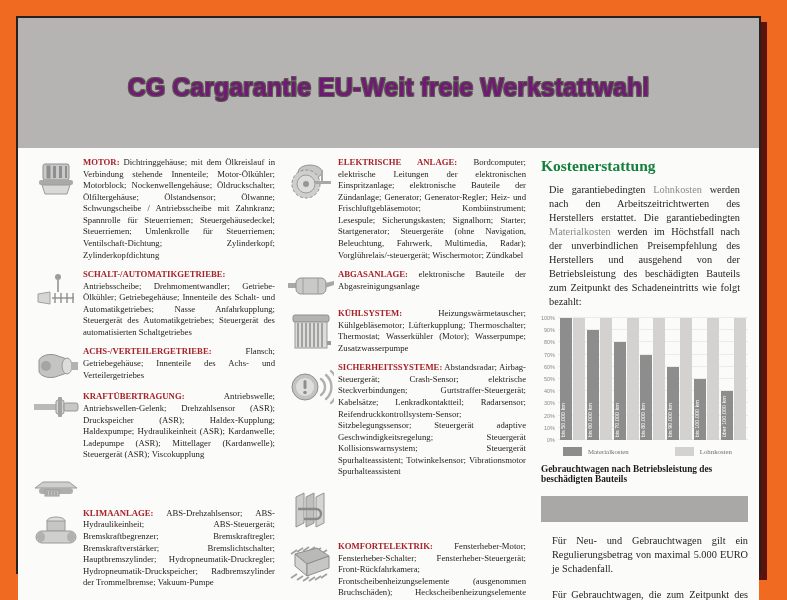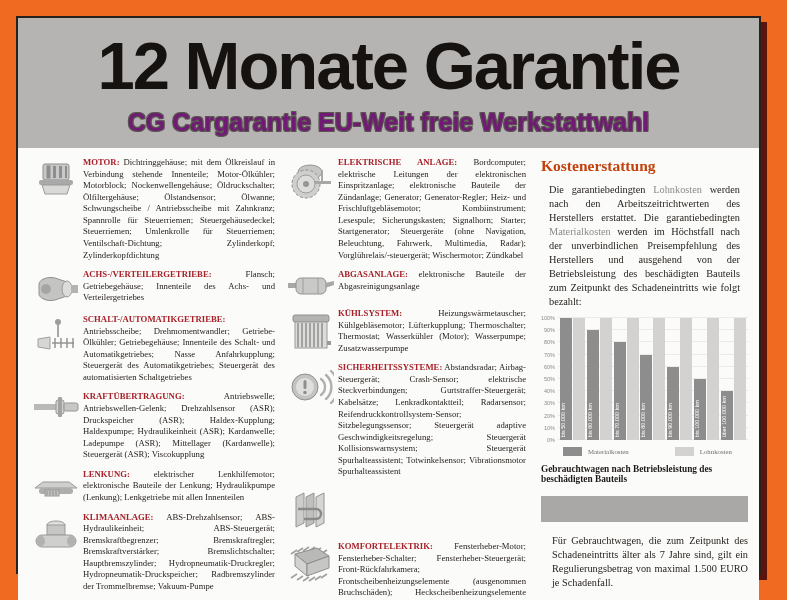--- a/index.html
+++ b/index.html
@@ -46,21 +46,21 @@
   .col-mid{flex:0 0 242px;}
   .col-right{flex:1;padding-left:6px;}
   .section{display:flex;margin-bottom:8px;}
   .icon-cell{flex:0 0 54px;display:flex;justify-content:center;align-items:flex-start;padding-top:3px;}
   .sec-text{
     margin:0;flex:1;
     font-size:8.7px;line-height:1.33;text-align:justify;color:#221d19;
   }
   .sec-head{color:#a7212a;font-weight:700;}
   
-  .kh{margin:0 0 5px 0;font-size:15.5px;font-weight:700;color:#c2410c;}
+  .kh{margin:0 0 5px 0;font-size:15.5px;font-weight:700;color:#15803d;}
   .intro{margin:8px;font-size:10.3px;line-height:1.36;text-align:justify;color:#221d19;}
   .hl{color:#8d8a86;}
   
   .chart{margin-top:9px;display:flex;height:122px;}
   .yaxis{flex:0 0 17px;position:relative;font-family:"Liberation Sans", sans-serif;}
   .ytick{position:absolute;right:3px;font-size:5.5px;color:#8a8a8a;}
   .plotarea{flex:1;position:relative;}
   .gridline{position:absolute;left:0;right:0;height:1px;background:#ebebe8;}
   .bars{position:absolute;left:0;right:0;top:0;bottom:0;display:flex;justify-content:space-between;align-items:flex-end;padding:0 2px;}
   .bargroup{display:flex;align-items:flex-end;height:100%;}
@@ -81,21 +81,20 @@
   .reg{margin:12px 0 0 0;padding-left:11px;font-size:10.3px;line-height:1.36;text-align:justify;color:#221d19;}
   
   .icon-cell svg{display:block;}
 </style>
 </head>
 <body>
 
 <div class="page">
 
   <div class="header">
-    <div class="title">12 Monate Garantie</div>
     <div class="subtitle">CG Cargarantie EU-Weit freie Werkstattwahl</div>
   </div>
 
   <div class="content">
 
     <div class="col col-left">
 
       <div class="section">
         <div class="icon-cell">
           <svg width="44" height="40" viewBox="0 0 44 40">
@@ -103,32 +102,20 @@
             <rect x="13" y="6" width="3" height="12" fill="#87send87" stroke="#8e8e8e"></rect>
             <rect x="13" y="6" width="3" height="12" fill="#8e8e8e"></rect>
             <rect x="19" y="6" width="3" height="12" fill="#8e8e8e"></rect>
             <rect x="25" y="6" width="3" height="12" fill="#8e8e8e"></rect>
             <rect x="31" y="6" width="2" height="12" fill="#8e8e8e"></rect>
             <rect x="5" y="20" width="34" height="5" rx="2" fill="#a9a9a9"></rect>
             <path d="M8 25 L36 25 L33 34 L11 34 Z" fill="#d9d9d8" stroke="#9b9b9b"></path>
           </svg>
         </div>
         <p class="sec-text"><span class="sec-head">MOTOR:</span> <span>Dichtringgehäuse; mit dem Ölkreislauf in Verbindung stehende Innenteile; Motor-Ölkühler; Motorblock; Nockenwellengehäuse; Öldruckschalter; Ölfiltergehäuse; Ölstandsensor; Ölwanne; Schwungscheibe / Antriebsscheibe mit Zahnkranz; Spannrolle für Steuerriemen; Steuergehäusedeckel; Steuerriemen; Umlenkrolle für Steuerriemen; Ventilschaft-Dichtung; Zylinderkopf; Zylinderkopfdichtung</span></p>
-      </div>
-
-      <div class="section">
-        <div class="icon-cell">
-          <svg width="46" height="34" viewBox="0 0 46 34">
-            <path d="M6 12 C6 8 14 4 22 6 L34 10 L34 24 L22 28 C14 30 6 26 6 22 Z" fill="#c4c4c3" stroke="#929292"></path>
-            <ellipse cx="34" cy="17" rx="5" ry="8" fill="#dcdcda" stroke="#999"></ellipse>
-            <rect x="38" y="13" width="7" height="8" fill="#b3b3b2"></rect>
-            <circle cx="13" cy="17" r="5" fill="#a5a5a4"></circle>
-          </svg>
-        </div>
-        <p class="sec-text"><span class="sec-head">ACHS-/VERTEILERGETRIEBE:</span> <span>Flansch; Getriebegehäuse; Innenteile des Achs- und Verteilergetriebes</span></p>
       </div>
 
       <div class="section">
         <div class="icon-cell">
           <svg width="44" height="44" viewBox="0 0 44 44">
             <circle cx="24" cy="5" r="3" fill="#9d9d9d"></circle>
             <line x1="24" y1="8" x2="24" y2="20" stroke="#a8a8a8" stroke-width="2"></line>
             <path d="M4 22 L16 20 L16 32 L4 30 Z" fill="#d6d6d4" stroke="#a0a0a0"></path>
             <g stroke="#8e8e8e" stroke-width="1.4">
               <line x1="18" y1="26" x2="40" y2="26"></line>
@@ -137,20 +124,32 @@
               <line x1="33" y1="21" x2="33" y2="31"></line>
               <line x1="39" y1="21" x2="39" y2="31"></line>
             </g>
           </svg>
         </div>
         <p class="sec-text"><span class="sec-head">SCHALT-/AUTOMATIKGETRIEBE:</span> <span>Antriebsscheibe; Drehmomentwandler; Getriebe-Ölkühler; Getriebegehäuse; Innenteile des Schalt- und Automatikgetriebes; Nasse Anfahrkupplung; Steuergerät des Automatikgetriebes; Steuergerät des automatisierten Schaltgetriebes</span></p>
       </div>
 
       <div class="section">
         <div class="icon-cell">
+          <svg width="46" height="34" viewBox="0 0 46 34">
+            <path d="M6 12 C6 8 14 4 22 6 L34 10 L34 24 L22 28 C14 30 6 26 6 22 Z" fill="#c4c4c3" stroke="#929292"></path>
+            <ellipse cx="34" cy="17" rx="5" ry="8" fill="#dcdcda" stroke="#999"></ellipse>
+            <rect x="38" y="13" width="7" height="8" fill="#b3b3b2"></rect>
+            <circle cx="13" cy="17" r="5" fill="#a5a5a4"></circle>
+          </svg>
+        </div>
+        <p class="sec-text"><span class="sec-head">ACHS-/VERTEILERGETRIEBE:</span> <span>Flansch; Getriebegehäuse; Innenteile des Achs- und Verteilergetriebes</span></p>
+      </div>
+
+      <div class="section">
+        <div class="icon-cell">
           <svg width="46" height="26" viewBox="0 0 46 26">
             <rect x="1" y="10" width="22" height="6" fill="#b9b9b8"></rect>
             <rect x="23" y="6" width="8" height="14" rx="2" fill="#d2d2d0" stroke="#979797"></rect>
             <rect x="25" y="3" width="4" height="20" rx="1" fill="#a3a3a2"></rect>
             <rect x="31" y="9" width="14" height="8" rx="2" fill="#c7c7c5" stroke="#979797"></rect>
           </svg>
         </div>
         <p class="sec-text"><span class="sec-head">KRAFTÜBERTRAGUNG:</span> <span>Antriebswelle; Antriebswellen-Gelenk; Drehzahlsensor (ASR); Druckspeicher (ASR); Haldex-Kupplung; Haldexpumpe; Hydraulikeinheit (ASR); Kardanwelle; Ladepumpe (ASR); Mittellager (Kardanwelle); Steuergerät (ASR); Viscokupplung</span></p>
       </div>
 
@@ -159,21 +158,20 @@
           <svg width="46" height="28" viewBox="0 0 46 28">
             <path d="M2 16 L10 10 L36 10 L44 16 Z" fill="#cfcfcd" stroke="#9a9a9a"></path>
             <rect x="6" y="16" width="34" height="6" rx="3" fill="#aeaead"></rect>
             <rect x="12" y="18" width="14" height="6" fill="#c2c2c0" stroke="#9a9a9a"></rect>
             <line x1="14" y1="19" x2="14" y2="23" stroke="#8c8c8c"></line>
             <line x1="17" y1="19" x2="17" y2="23" stroke="#8c8c8c"></line>
             <line x1="20" y1="19" x2="20" y2="23" stroke="#8c8c8c"></line>
             <line x1="23" y1="19" x2="23" y2="23" stroke="#8c8c8c"></line>
           </svg>
         </div>
-        <p class="sec-text"><span class="sec-head">LENKUNG:</span> <span>elektrischer Lenkhilfemotor; elektronische Bauteile der Lenkung; Hydraulikpumpe (Lenkung); Lenkgetriebe mit allen Innenteilen</span></p>
       </div>
 
       <div class="section">
         <div class="icon-cell">
           <svg width="46" height="38" viewBox="0 0 46 38">
             <ellipse cx="23" cy="10" rx="9" ry="4" fill="#dededc" stroke="#9a9a9a"></ellipse>
             <rect x="14" y="10" width="18" height="10" fill="#c6c6c4" stroke="#9a9a9a"></rect>
             <rect x="3" y="20" width="40" height="12" rx="6" fill="#cfcfcd" stroke="#9a9a9a"></rect>
             <ellipse cx="8" cy="26" rx="4" ry="5" fill="#b1b1b0"></ellipse>
             <ellipse cx="38" cy="26" rx="4" ry="5" fill="#b1b1b0"></ellipse>
@@ -374,18 +372,19 @@
           <span class="legend-item">
             <span class="swatch" style="background: rgb(211, 210, 208);"></span>
             <span>Lohnkosten</span>
           </span>
         </div>
 
       <p class="caption">Gebrauchtwagen nach Betriebsleistung des beschädigten Bauteils</p>
 
       <div class="gray-band"></div>
 
+      <p class="reg">Für Neu- und Gebrauchtwagen gilt ein Regulierungsbetrag von maximal 5.000 EURO je Schadenfall.</p>
       <p class="reg">Für Gebrauchtwagen, die zum Zeitpunkt des Schadeneintritts älter als 7 Jahre sind, gilt ein Regulierungsbetrag von maximal 1.500 EURO je Schadenfall.</p>
 
     </div>
 
   </div>
 </div>
 
 </body></html>

